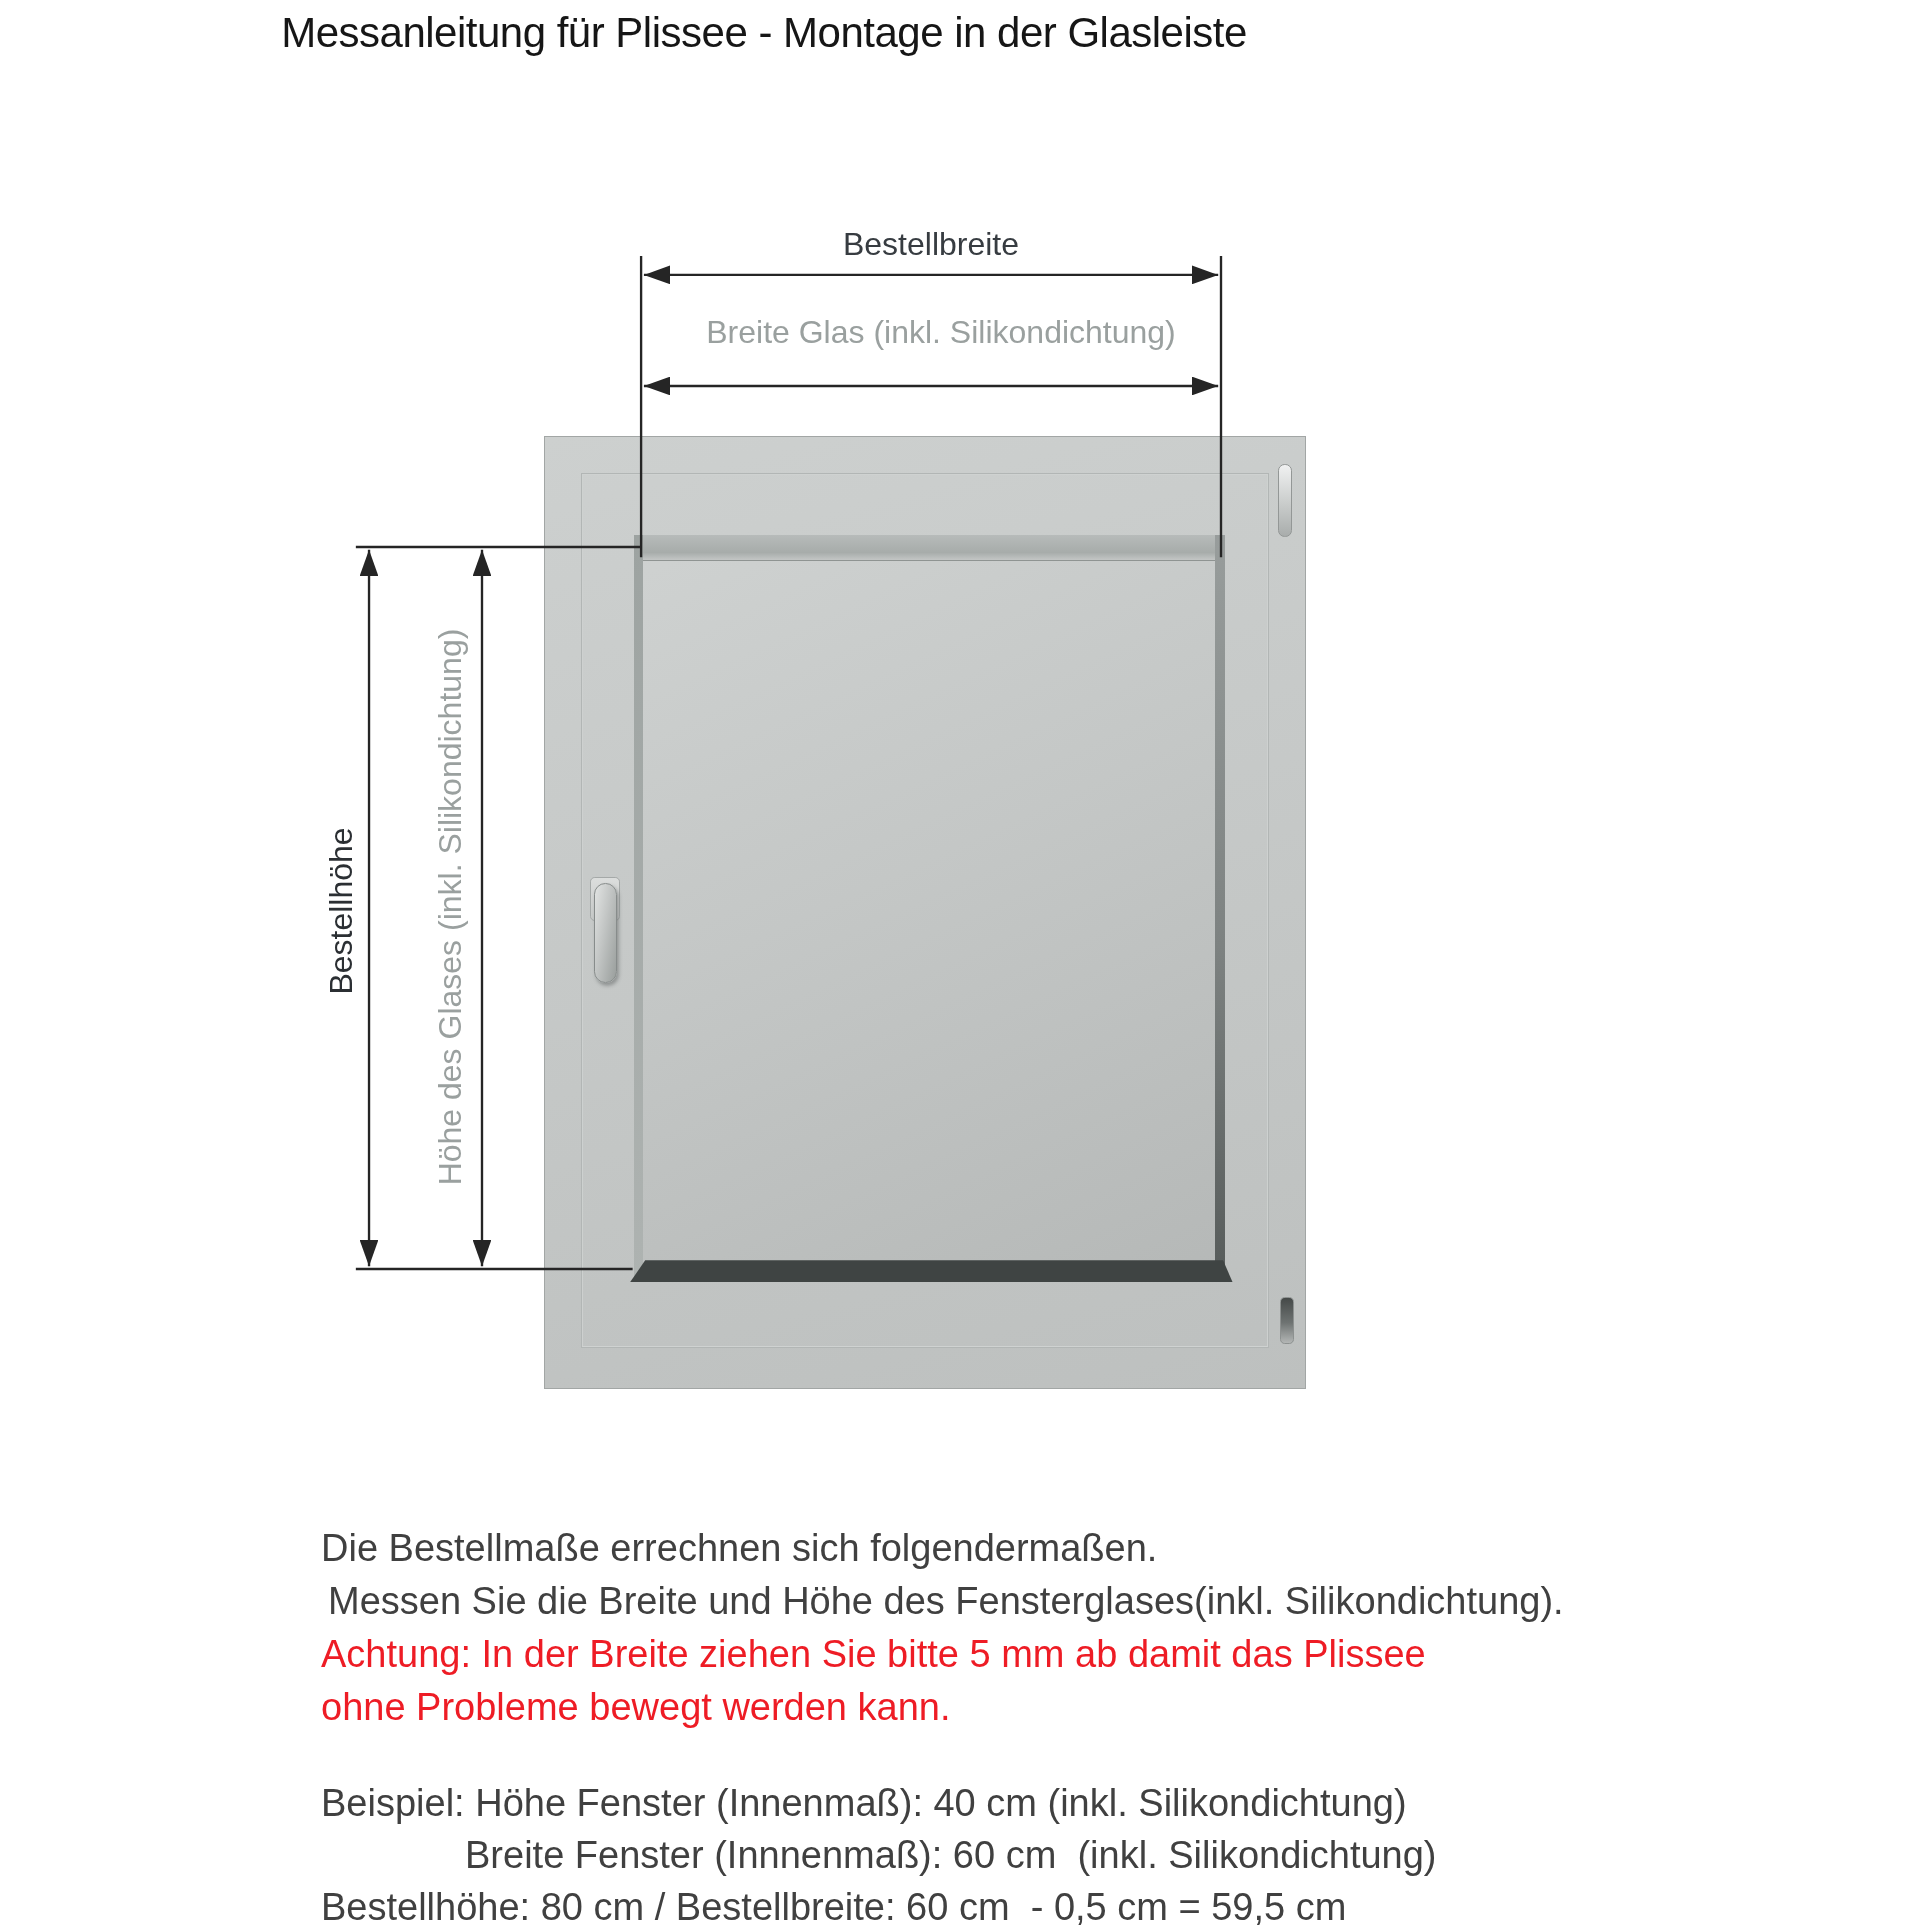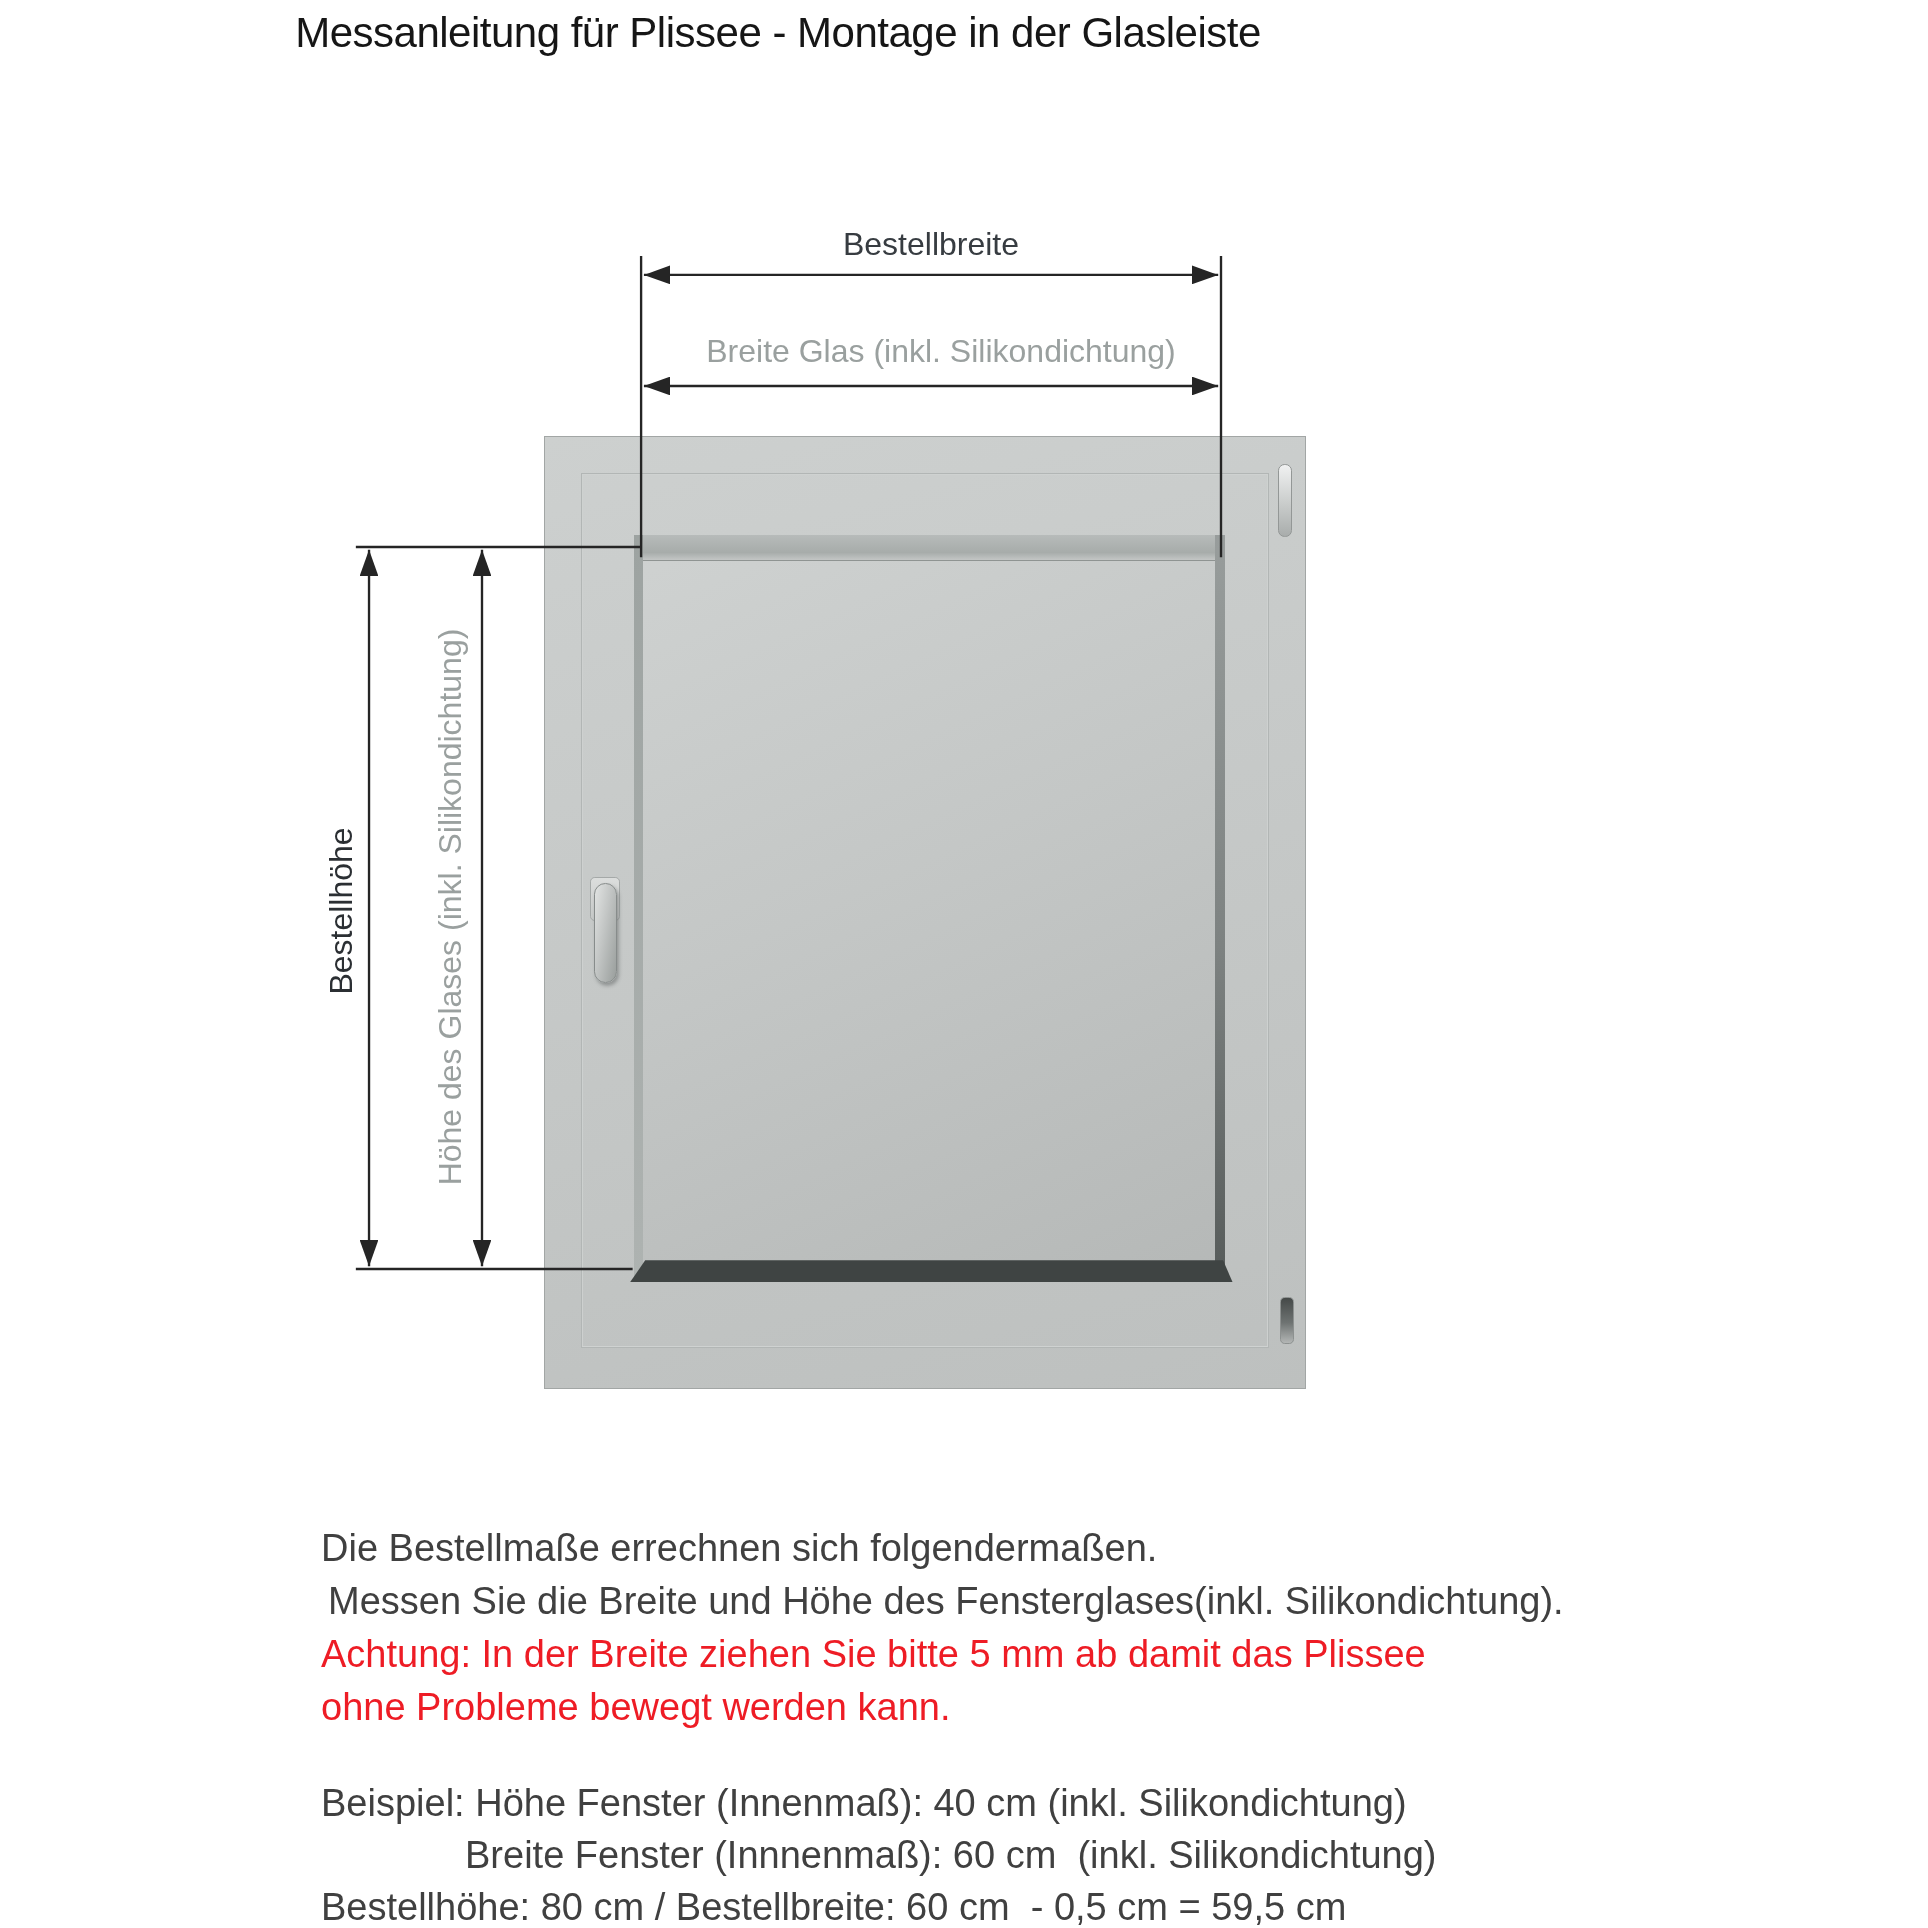--- a/index.html
+++ b/index.html
@@ -7,21 +7,21 @@
     width:1928px;height:1928px;position:relative;overflow:hidden;
     background:#ffffff;
     font-family:"Liberation Sans","DejaVu Sans",sans-serif;
     color:#1e1e1e;
   }
   .abs{position:absolute;}
 
   
   #title{
     top:9.4px;left:0;width:1528px;text-align:center;
-    font-size:42px;font-weight:400;letter-spacing:-0.5px;color:#161616;padding-left:14px;
+    font-size:42px;font-weight:400;letter-spacing:-0.5px;color:#161616;
   }
 
   
   #window-frame{
     left:544px;top:436px;width:762px;height:953px;
     background:linear-gradient(165deg,#cdd0cf 0%,#c6c9c8 45%,#bdc0bf 100%);
     border:1.9px solid #a2a6a5;box-sizing:border-box;
   }
   #frame-groove{
     left:36px;top:36px;right:36px;bottom:40px;
@@ -71,21 +71,21 @@
     background:linear-gradient(180deg,#454948 0%,#6e7372 55%,#b3b6b5 100%);
     border:0.9px solid #8d9190;border-radius:4.7px;box-sizing:border-box;
   }
 
   
   #dim-svg{left:0;top:0;width:1928px;height:1928px;pointer-events:none;}
   .dim-line{stroke:#252525;stroke-width:2.5;fill:none;}
 
   .dim-label{white-space:nowrap;font-size:32px;}
   #lbl-bestellbreite{left:641px;top:226px;width:580px;text-align:center;color:#373c41;}
-  #lbl-breite-glas{left:641px;top:333px;width:600px;text-align:center;color:#9aa09f;}
+  #lbl-breite-glas{left:641px;top:314px;width:600px;text-align:center;color:#9aa09f;}
   #lbl-bestellhoehe{
     left:341px;top:911px;color:#2b2f33;
     transform:translate(-50%,-50%) rotate(-90deg);
   }
   #lbl-hoehe-glases{
     left:450px;top:907px;color:#9aa09f;
     transform:translate(-50%,-50%) rotate(-90deg);
   }
 
   

